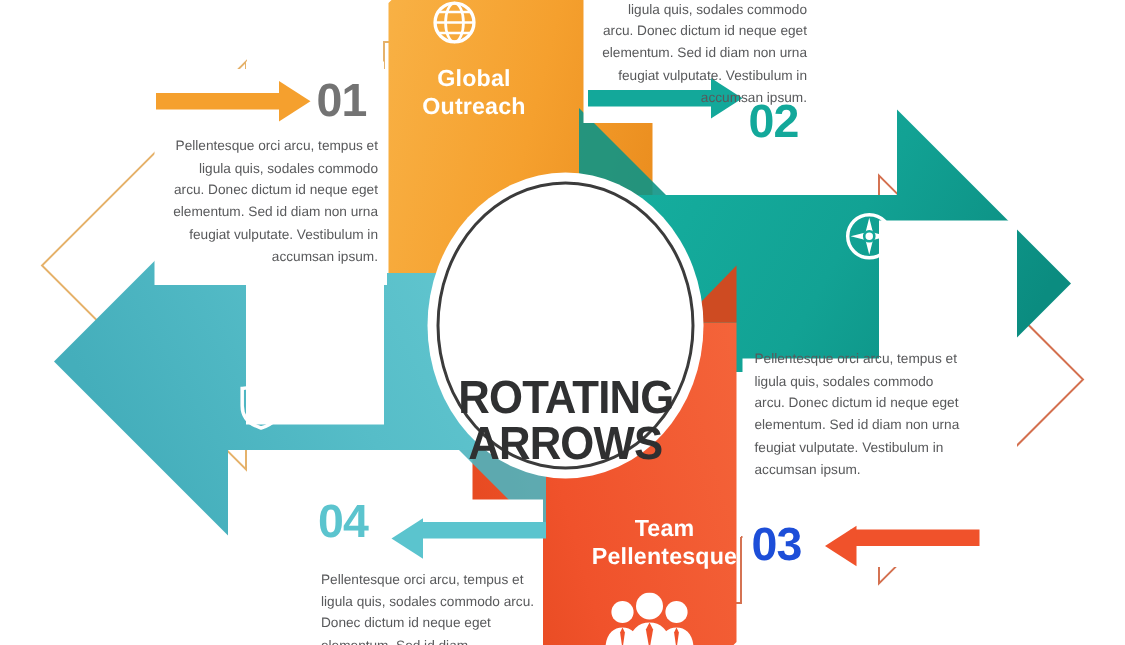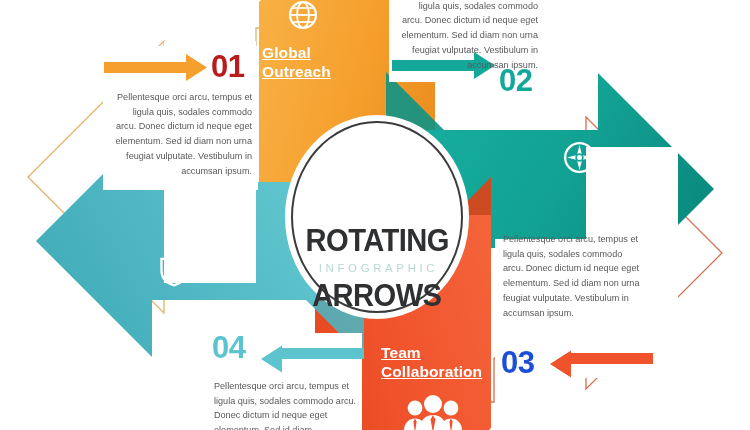--- a/index.html
+++ b/index.html
@@ -37,22 +37,22 @@
     position: absolute;
     margin: 0;
     padding: 0;
   }
   .quad-title {
     color: #ffffff;
     font-weight: bold;
     font-size: 15.5px;
     line-height: 1.22;
     letter-spacing: 0.1px;
+    text-align: center;
     white-space: pre-line;
-    text-decoration: underline;
   }
   .body-copy {
     color: #58595b;
     font-size: 9.1px;
     line-height: 1.62;
     white-space: pre-line;
   }
   .body-right { text-align: right; }
   .body-left  { text-align: left; }
 
@@ -231,35 +231,34 @@
         <circle cx="49" cy="13" r="7.4" fill="#ffffff"></circle>
         <path d="M 37.6,38 C 37.6,28.2 42.6,23.4 49,23.4 C 55.4,23.4 60.4,28.2 60.4,38 Z" fill="#ffffff"></path>
         <circle cx="31" cy="9" r="9" fill="#ffffff"></circle>
         <path d="M 17,38 C 17,25.6 23,20 31,20 C 39,20 45,25.6 45,38 Z" fill="#ffffff"></path>
         <path d="M 31,20 L 33.4,24.6 L 31,38 L 28.6,24.6 Z" fill="#F0522B"></path>
         <path d="M 13,23.4 L 14.6,26.6 L 13,38 L 11.4,26.6 Z" fill="#F0522B"></path>
         <path d="M 49,23.4 L 50.6,26.6 L 49,38 L 47.4,26.6 Z" fill="#F0522B"></path>
       </svg>
     </div>
 
-    <div class="num" style="left:211px; top:51px; color:#b91c1c;">01</div>
+    <div class="num" style="left:211px; top:51px; color:#737373;">01</div>
     <div class="num" style="left:499px; top:49px; color:#13A89A;margin-top:16px;">02</div>
     <div class="num" style="left:501px; top:347px; color:#1d4ed8;">03</div>
     <div class="num" style="left:212px; top:332px; color:#5BC4CE;">04</div>
 
     <div class="txt quad-title" style="left:262px; top:44px; width:108px;">Global
 Outreach</div>
     <div class="txt quad-title" style="left:381px; top:344px; width:124px;">Team
-Collaboration</div>
+Pellentesque</div>
 
     <div class="txt body-copy body-right" style="left:110px; top:90px; width:142px;">Pellentesque orci arcu, tempus et ligula quis, sodales commodo arcu. Donec dictum id neque eget elementum. Sed id diam non urna feugiat vulputate. Vestibulum in accumsan ipsum.</div>
     <div class="txt body-copy body-right" style="left:396px; top:-16px; width:142px;">Pellentesque orci arcu, tempus et ligula quis, sodales commodo arcu. Donec dictum id neque eget elementum. Sed id diam non urna feugiat vulputate. Vestibulum in accumsan ipsum.</div>
     <div class="txt body-copy body-left" style="left:503px; top:232px; width:142px;">Pellentesque orci arcu, tempus et ligula quis, sodales commodo arcu. Donec dictum id neque eget elementum. Sed id diam non urna feugiat vulputate. Vestibulum in accumsan ipsum.</div>
     <div class="txt body-copy body-left" style="left:214px; top:379px; width:148px;">Pellentesque orci arcu, tempus et ligula quis, sodales commodo arcu. Donec dictum id neque eget elementum. Sed id diam</div>
 
     <div id="badge">
       <div class="t1">ROTATING</div>
-      <div class="t2">INFOGRAPHIC</div>
       <div class="t3">ARROWS</div>
     </div>
 
   </div>
 </div>
 
 </body></html>

